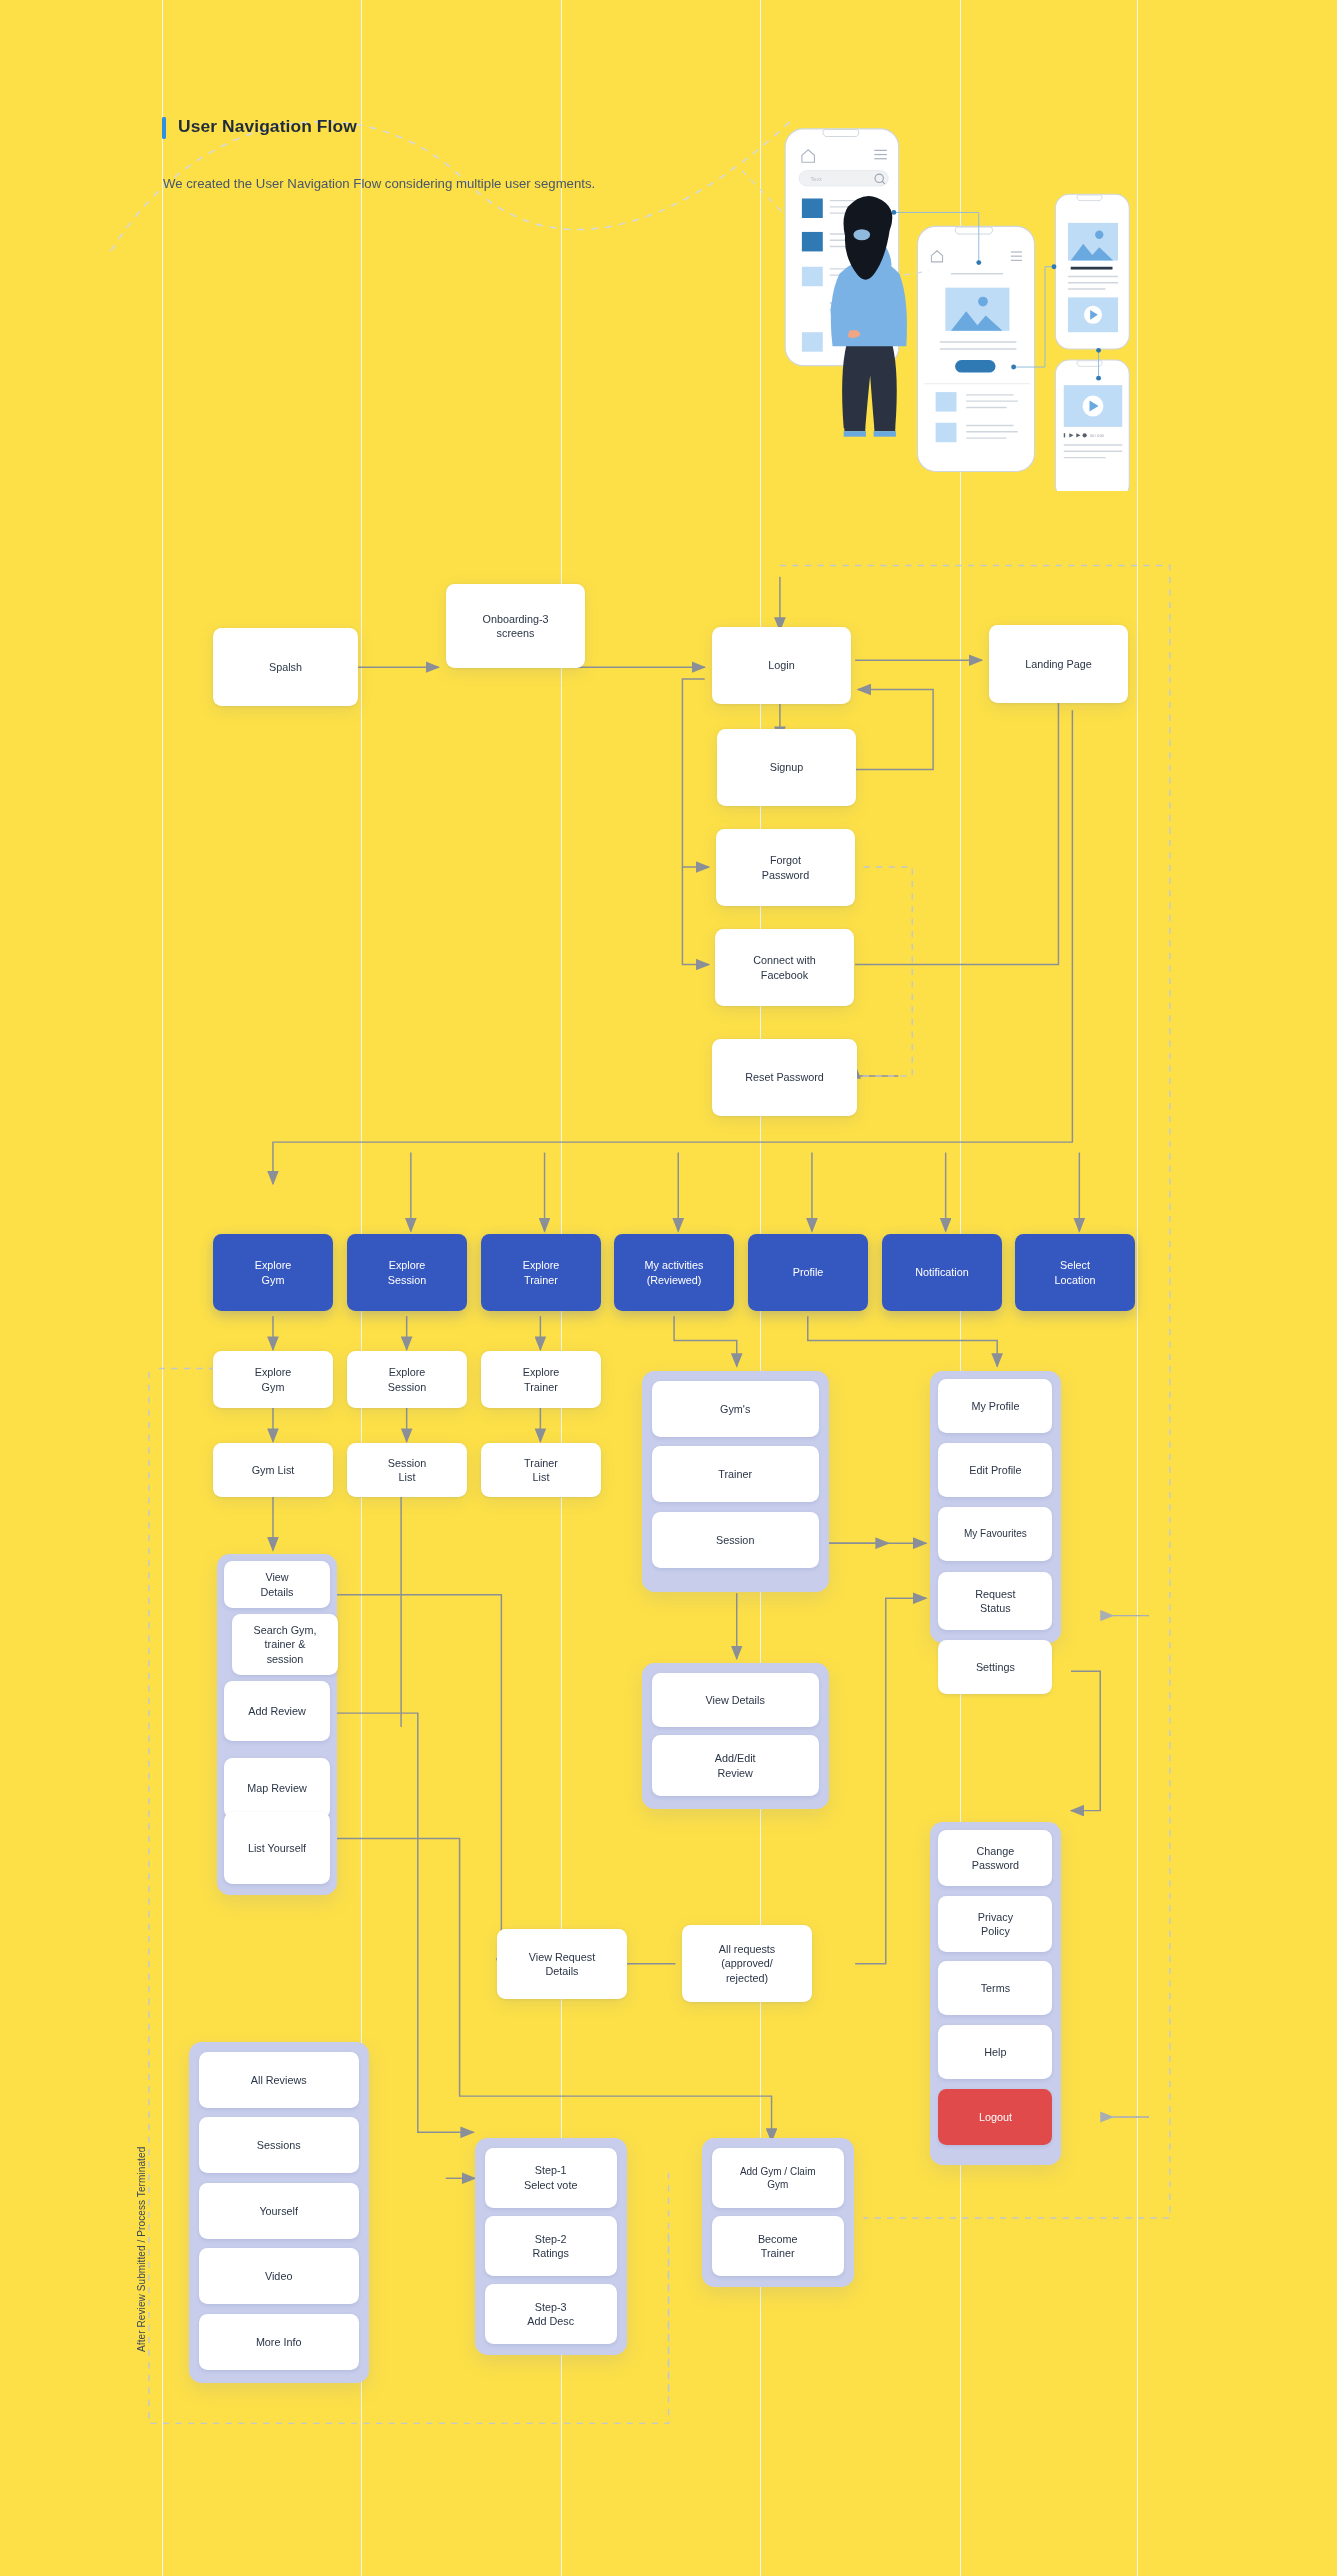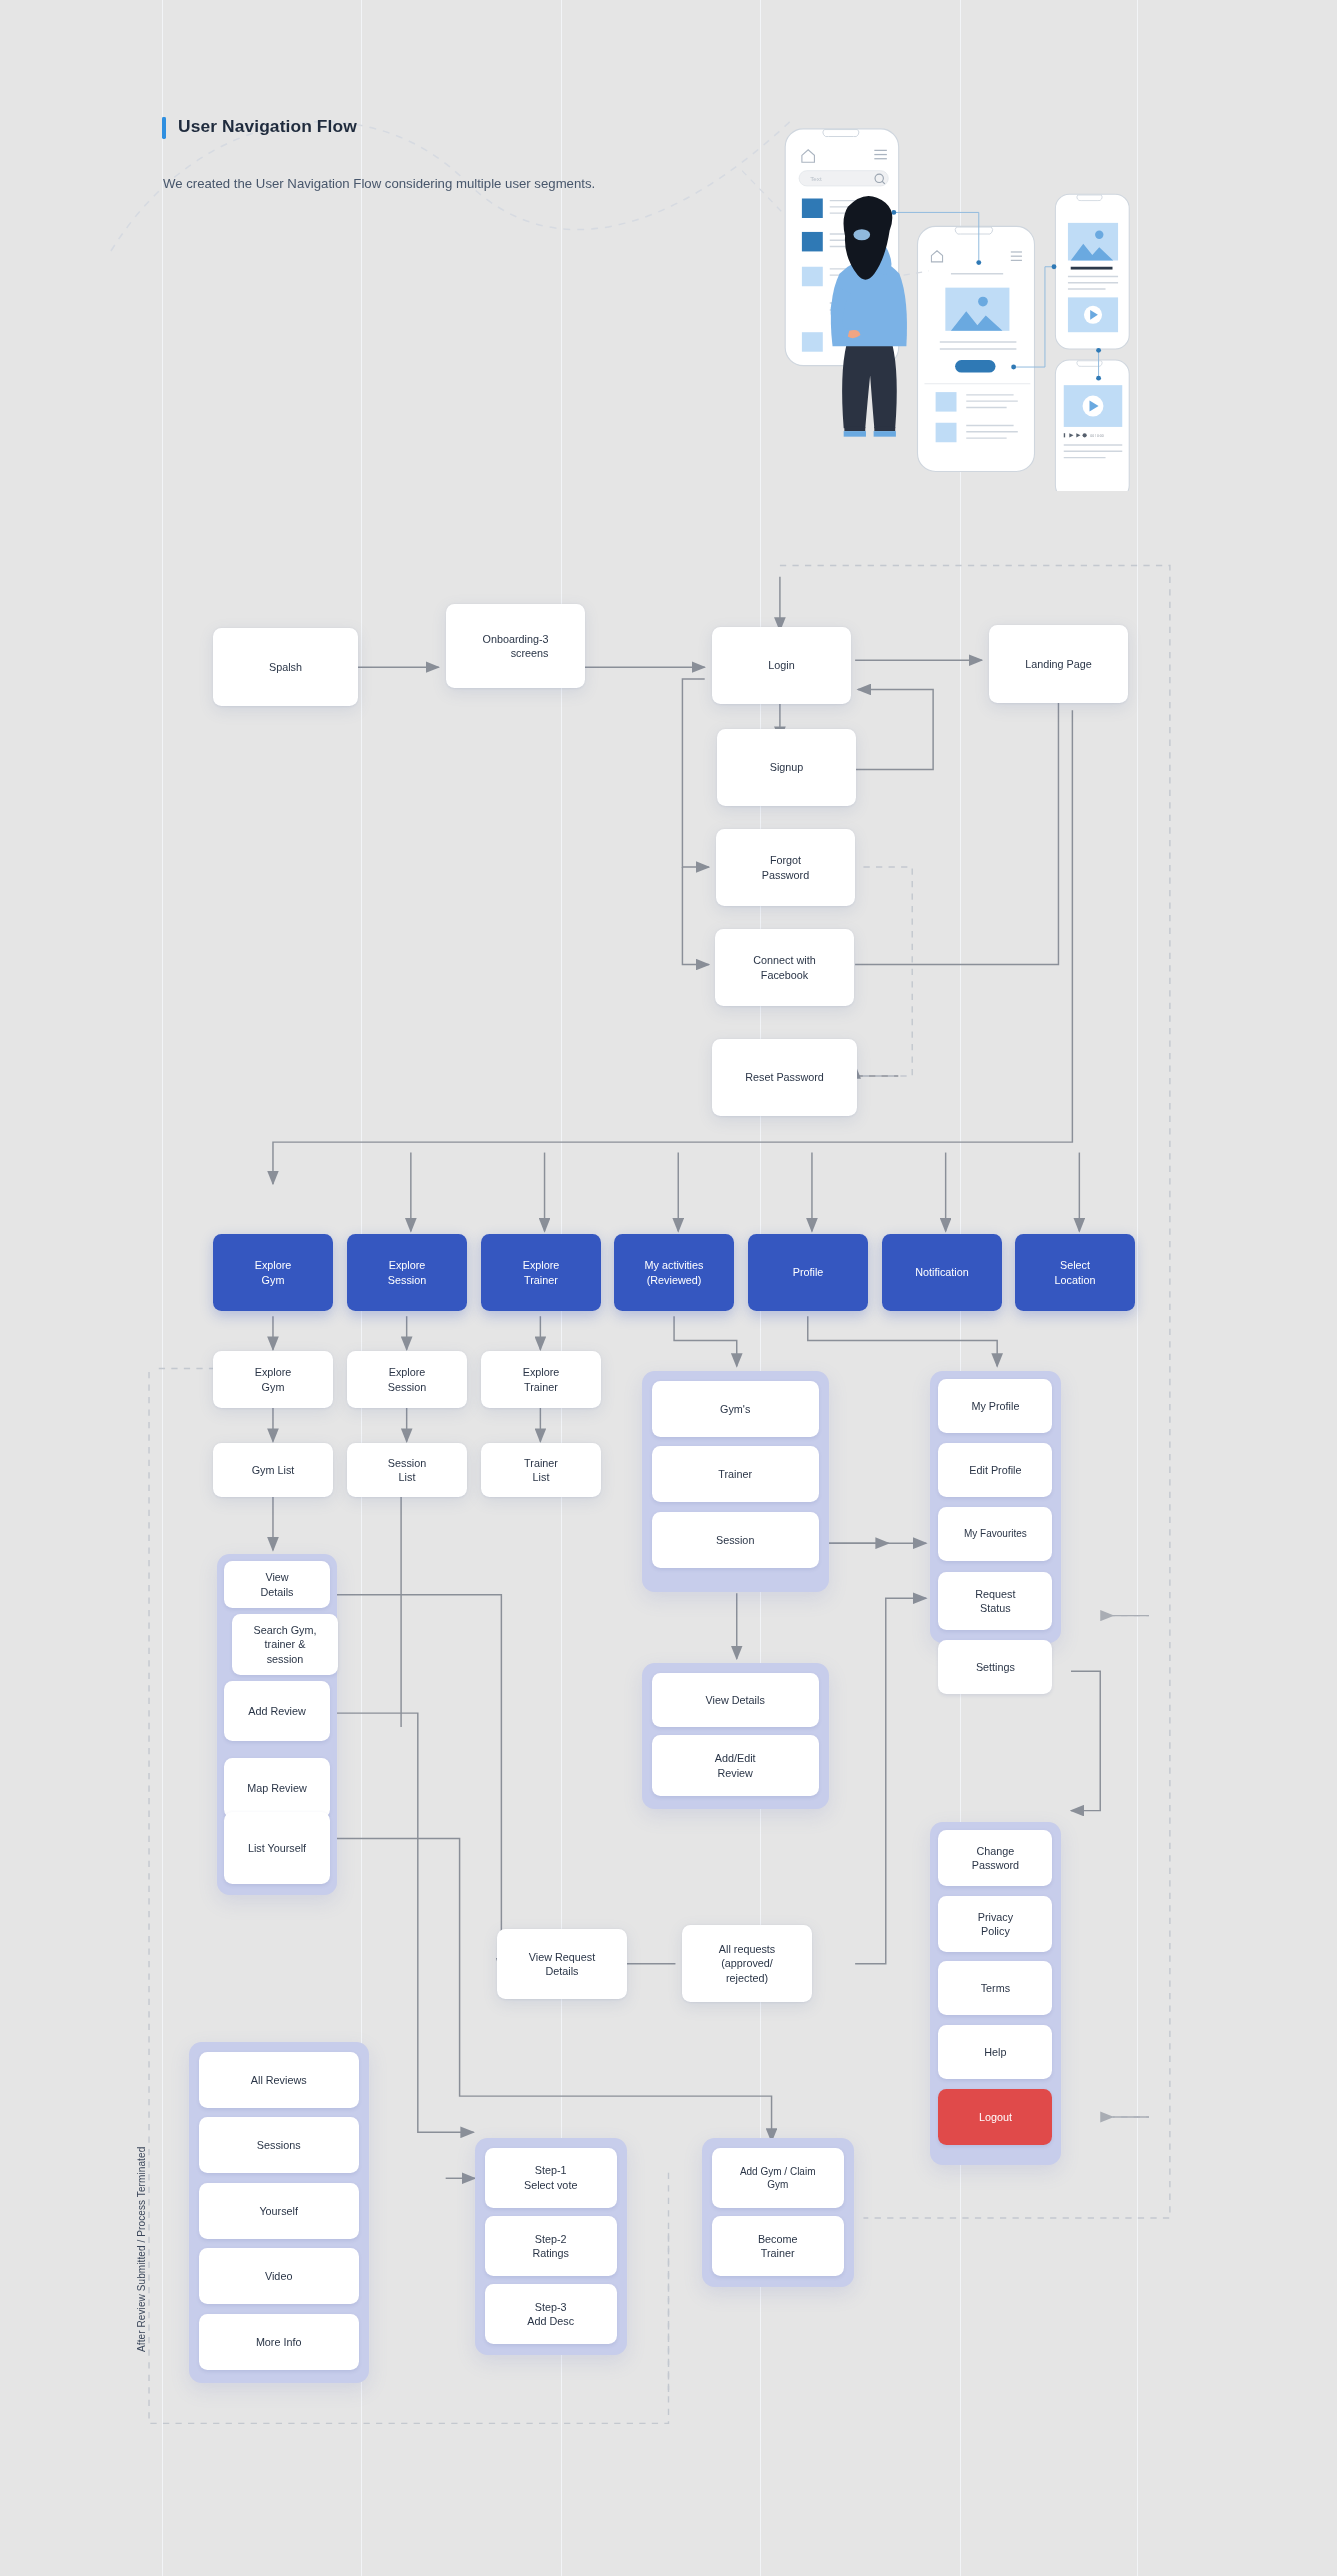--- a/index.html
+++ b/index.html
@@ -3,21 +3,21 @@
 <meta charset="utf-8">
 <style>
   * { box-sizing: border-box; margin: 0; padding: 0; }
   html, body {
     width: 1337px;
     height: 2576px;
     background: #ffffff;
     font-family: "Liberation Sans", sans-serif;
     overflow: hidden;
   }
-  #page { position: relative; width: 1337px; height: 2576px; background: #e5e5e5; padding-left: 48px; }
+  #page { position: relative; width: 1337px; height: 2576px; background: #fde047; padding-left: 48px; }
 
   
   .guide { position: absolute; top: 0; width: 0.7px; height: 2576px; background: #f2f4f7; }
 
   
   .hdr-accent {
     position: absolute; left: 162px; top: 117px; width: 3.5px; height: 22px;
     background: #2f8fe0; border-radius: 1.4px;
   }
   .hdr-title {
@@ -320,21 +320,21 @@
 
     <g stroke="#a9adb4" stroke-width="2" fill="none" marker-end="url(#ahl)">
       <path d="M1650 2320 H 1598"></path>
       <path d="M1650 3040 H 1598"></path>
     </g>
   </svg>
 
   <div class="node" style="left:213px; top:628px; width:145px; height:78px;">
     <span>Spalsh</span>
   </div>
-  <div class="node" style="left:446px; top:604px; width:139px; height:84px; white-space:pre-line;text-align:right;">
+  <div class="node" style="left:446px; top:584px; width:139px; height:84px; white-space:pre-line;">
     <span>Onboarding-3
 screens</span>
   </div>
 
   <div class="node" style="left:712px; top:627px; width:139px; height:77px;">
     <span>Login</span>
   </div>
   <div class="node" style="left:717px; top:729px; width:139px; height:77px;">
     <span>Signup</span>
   </div>

